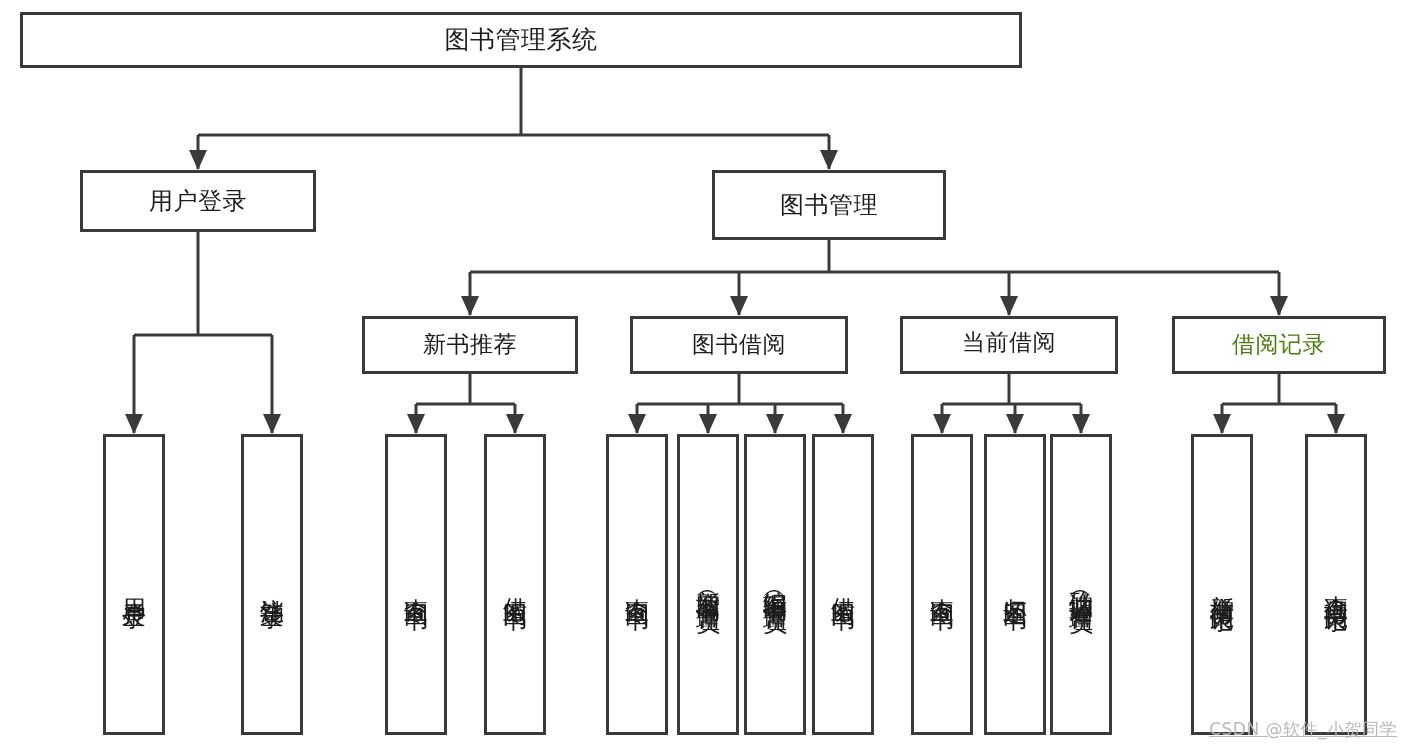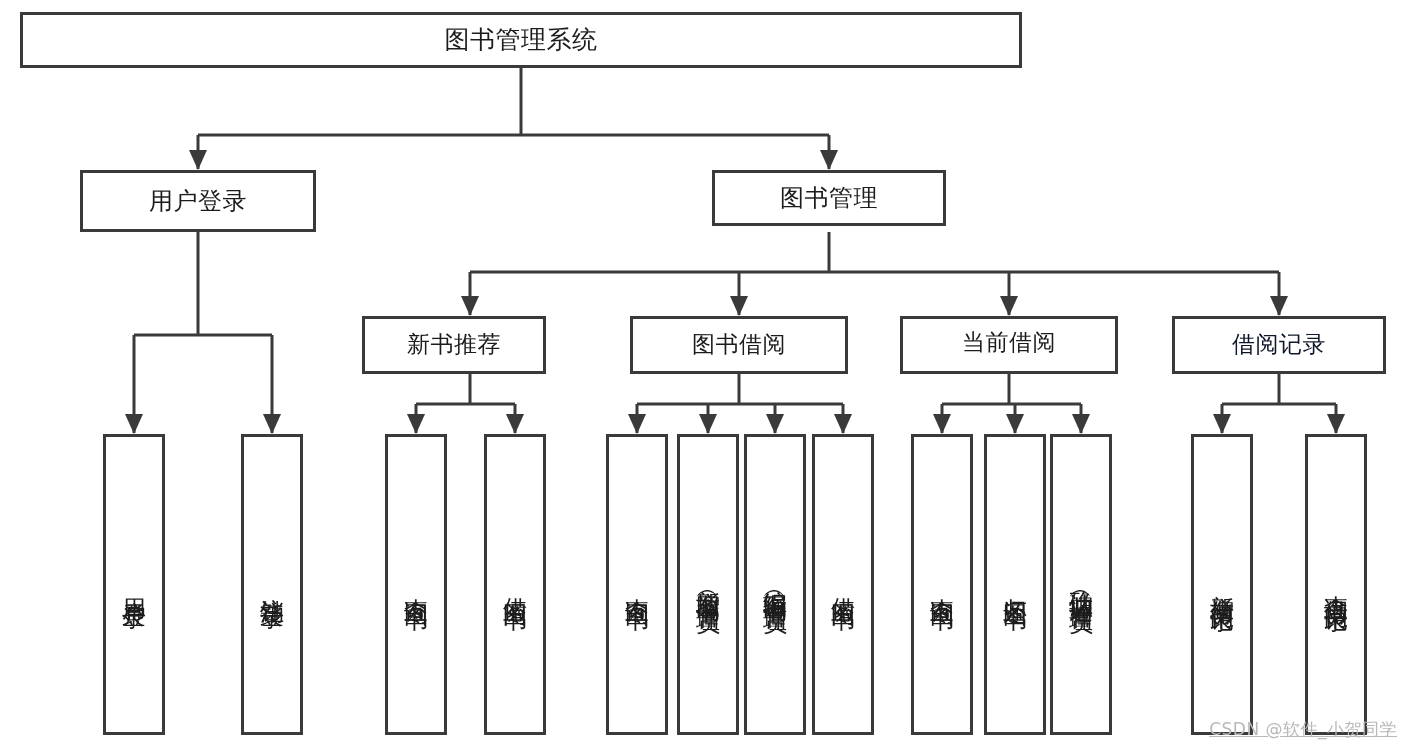--- a/index.html
+++ b/index.html
@@ -138,34 +138,34 @@
       <polygon points="1327,414 1345,414 1336,434" fill="#3a3a3a"></polygon>
     </svg>
 
   <div id="nodes-layer">
       <div class="node level-1" style="left: 20px; top: 12px; width: 1002px; height: 56px; border-color: rgb(58, 58, 58);">
         <span class="node-label" style="color: rgb(28, 28, 28);">图书管理系统</span>
       </div>
       <div class="node level-2" style="left: 80px; top: 170px; width: 236px; height: 62px; border-color: rgb(58, 58, 58);">
         <span class="node-label" style="color: rgb(28, 28, 28);">用户登录</span>
       </div>
-      <div class="node level-2" style="left: 712px; top: 170px; width: 234px; height: 56px; border-color: rgb(58, 58, 58);">
+      <div class="node level-2" style="left: 712px; top: 170px; width: 234px; height: 70px; border-color: rgb(58, 58, 58);">
         <span class="node-label" style="color: rgb(28, 28, 28);">图书管理</span>
       </div>
-      <div class="node level-3" style="left: 362px; top: 316px; width: 184px; height: 58px; border-color: rgb(58, 58, 58);">
+      <div class="node level-3" style="left: 362px; top: 316px; width: 216px; height: 58px; border-color: rgb(58, 58, 58);">
         <span class="node-label" style="color: rgb(28, 28, 28);">新书推荐</span>
       </div>
       <div class="node level-3" style="left: 630px; top: 316px; width: 218px; height: 58px; border-color: rgb(58, 58, 58);">
         <span class="node-label" style="color: rgb(28, 28, 28);">图书借阅</span>
       </div>
       <div class="node level-3" style="left: 900px; top: 316px; width: 218px; height: 58px; border-color: rgb(58, 58, 58);">
         <span class="node-label" style="color: rgb(28, 28, 28); font-family: Liberation Mono, monospace;">当前借阅</span>
       </div>
       <div class="node level-3" style="left: 1172px; top: 316px; width: 214px; height: 58px; border-color: rgb(58, 58, 58);">
-        <span class="node-label" style="color: #0f172a;">借阅记录</span>
+        <span class="node-label" style="color: #4d7c0f;">借阅记录</span>
       </div>
       <div class="node leaf" style="left: 103px; top: 434px; width: 62px; height: 301px; border-color: rgb(58, 58, 58);">
         <span class="node-label" style="color: rgb(28, 28, 28);">用户登录</span>
       </div>
       <div class="node leaf" style="left: 241px; top: 434px; width: 62px; height: 301px; border-color: rgb(58, 58, 58);">
         <span class="node-label" style="color: rgb(28, 28, 28);">注销登录</span>
       </div>
       <div class="node leaf" style="left: 385px; top: 434px; width: 62px; height: 301px; border-color: rgb(58, 58, 58);">
         <span class="node-label" style="color: rgb(28, 28, 28);">查询图书</span>
       </div>

